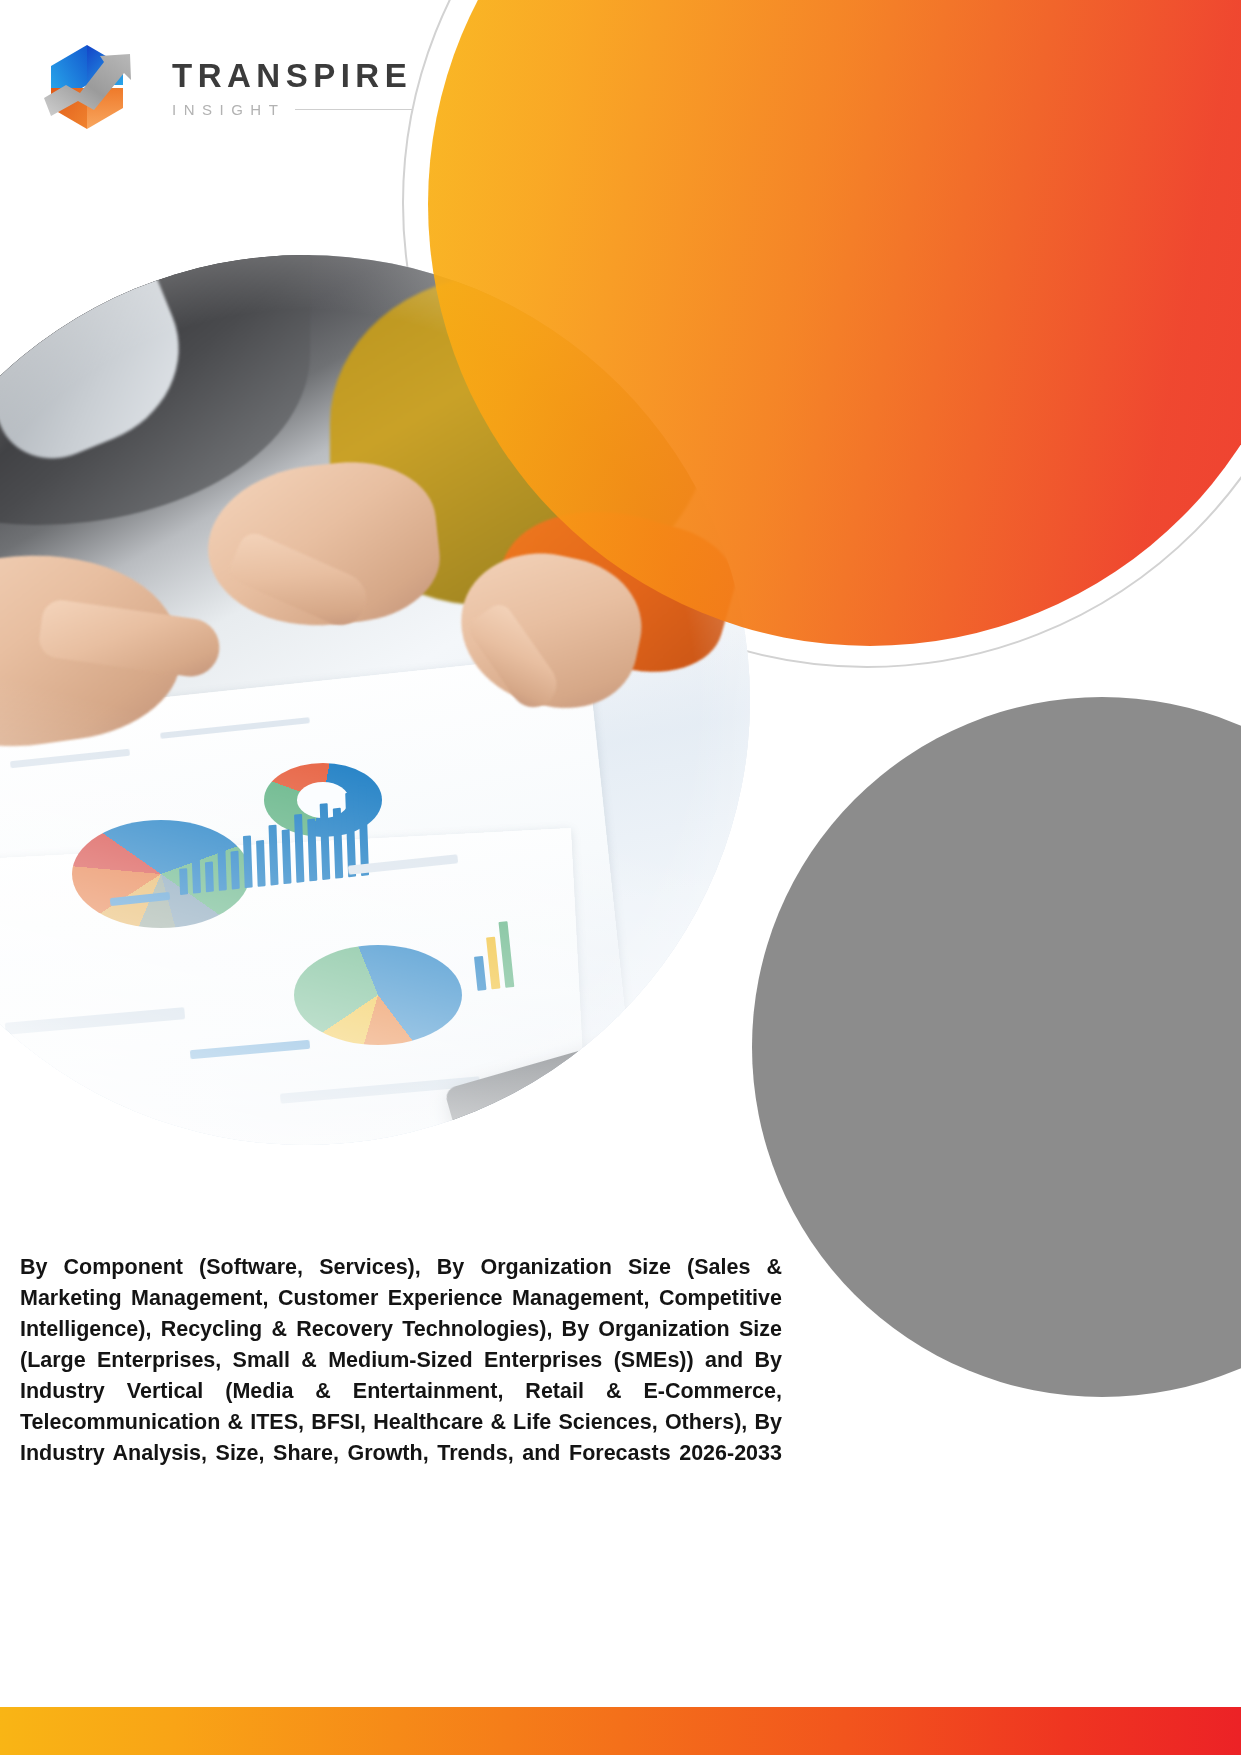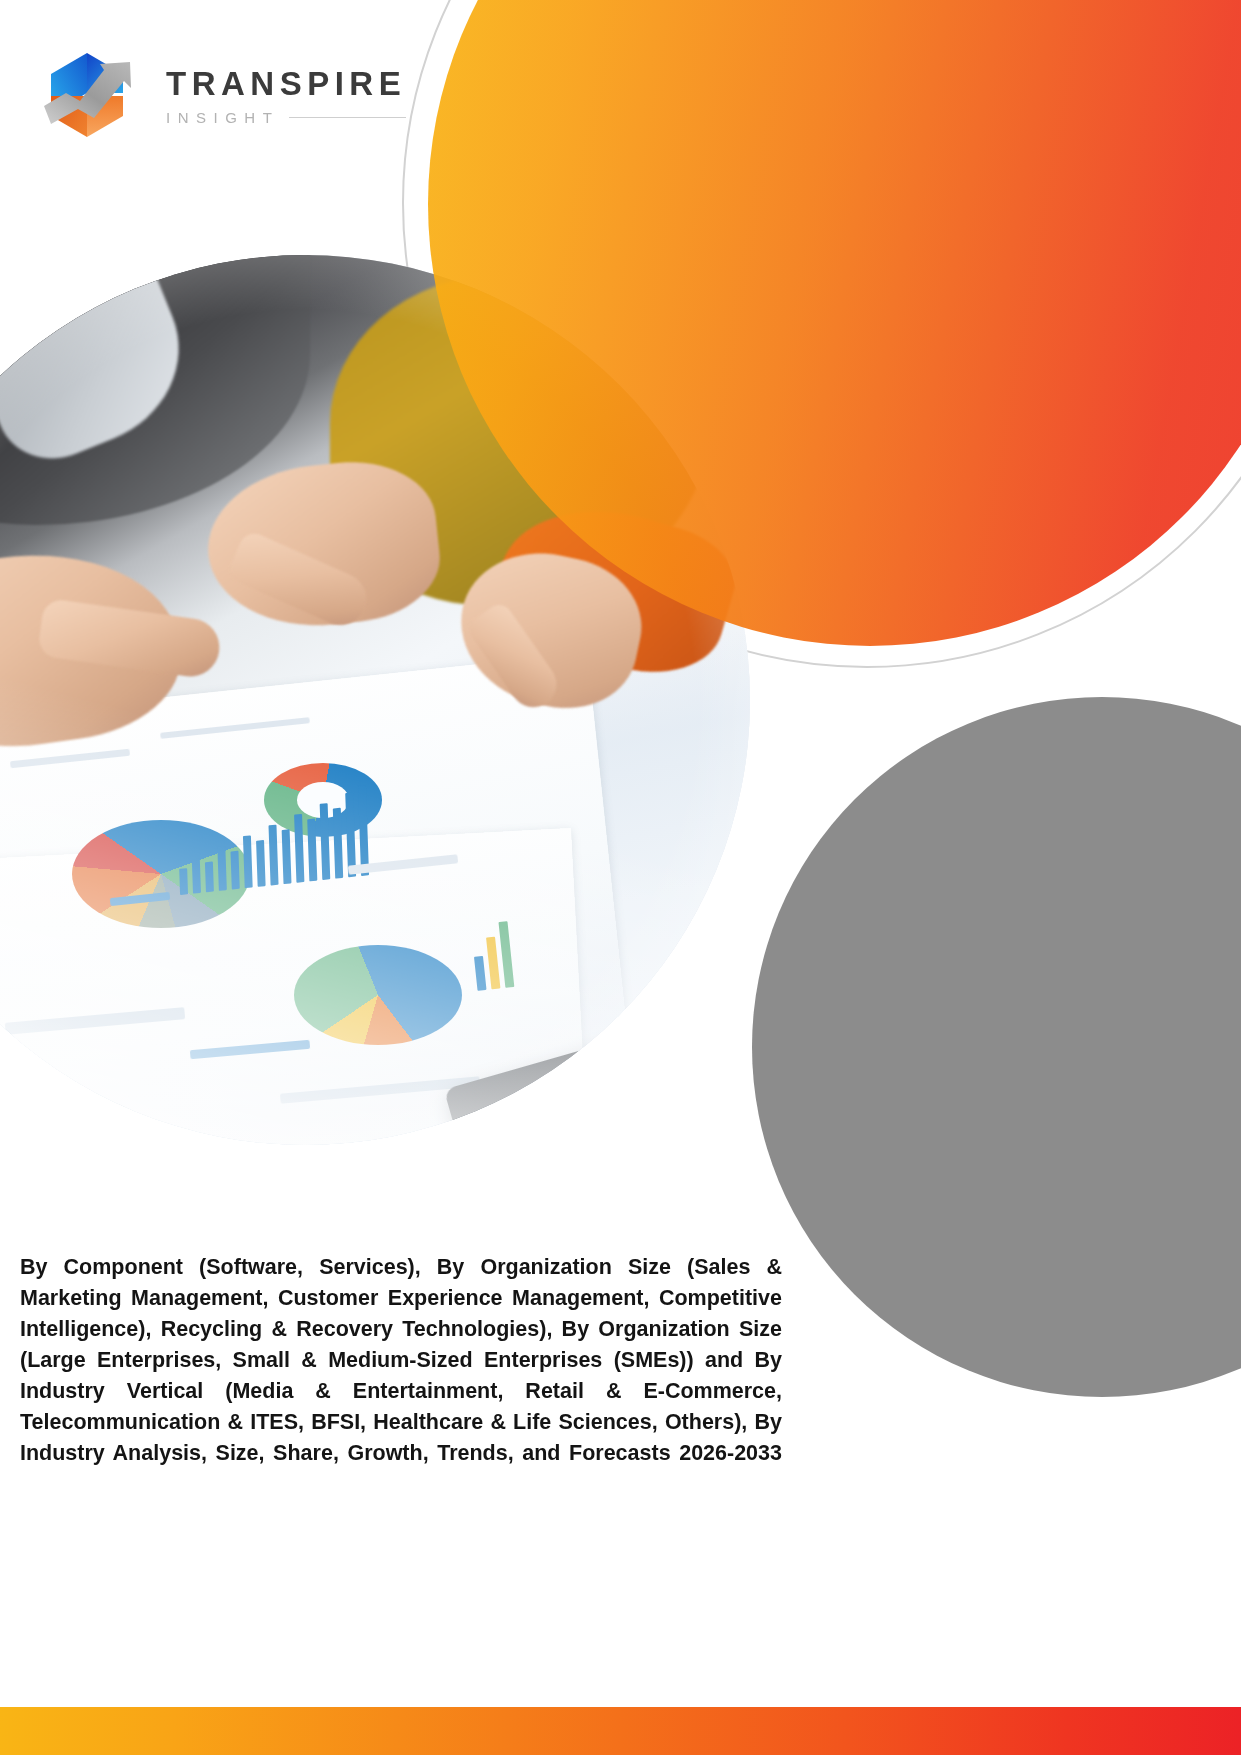--- a/index.html
+++ b/index.html
@@ -188,23 +188,23 @@
   
   .photo-fade{
     position:absolute; inset:0;
     background:
       radial-gradient(circle at 50% 50%, rgba(255,255,255,0) 62%, rgba(255,255,255,.55) 86%, rgba(255,255,255,.92) 100%),
       linear-gradient(195deg, rgba(255,255,255,0) 55%, rgba(255,255,255,.75) 88%, #ffffff 100%);
   }
 
   
   .logo{
-    position:absolute; left:38px; top:44px;
+    position:absolute; left:38px; top:36px;
     z-index:10;
-    display:flex; align-items:center; gap:14px;
+    display:flex; align-items:center; gap:20px;
   }
   .logo-mark{ width:114px; height:100px; flex:0 0 auto; }
   .logo-text{ display:flex; flex-direction:column; justify-content:center; padding-top:4px; }
   .logo-word{
     font-size:33px; font-weight:700; letter-spacing:5.5px;
     color:#3b3b3b; line-height:1; white-space:nowrap;
   }
   .logo-sub{
     display:flex; align-items:center; gap:8px; margin-top:10px;
   }

